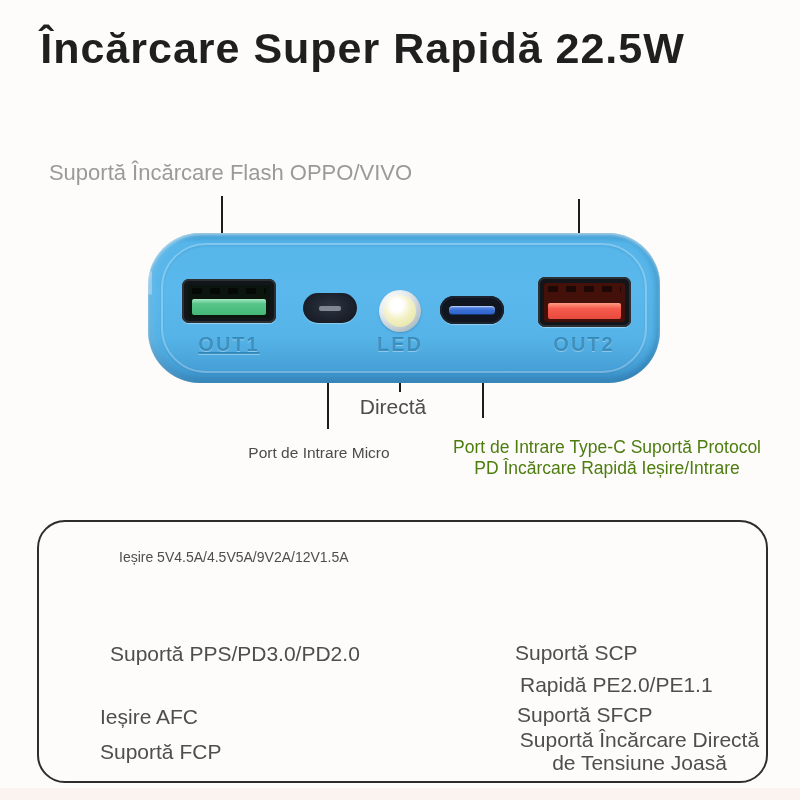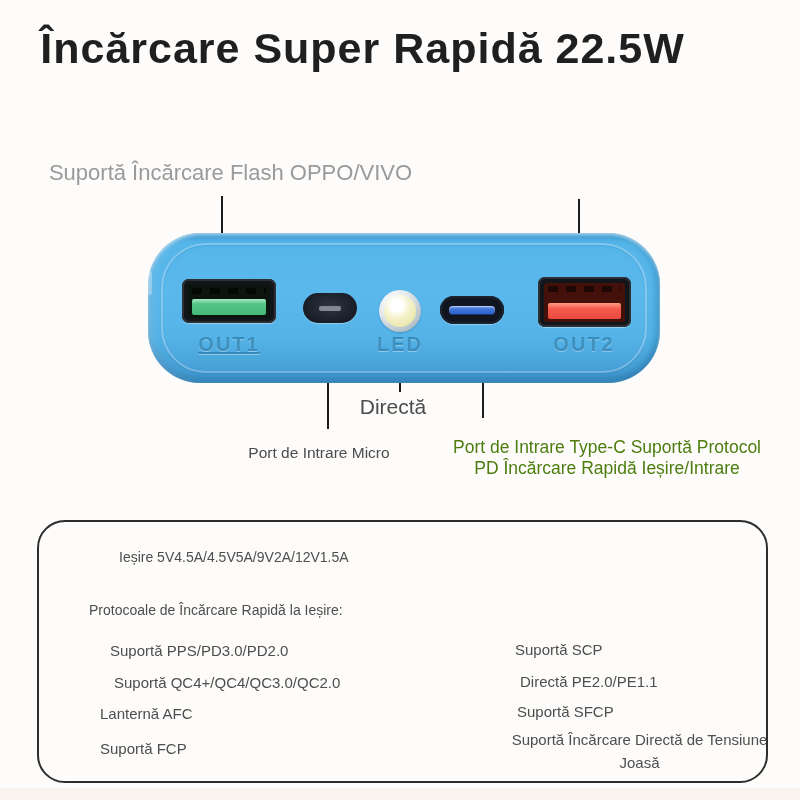--- a/index.html
+++ b/index.html
@@ -123,21 +123,21 @@
   .note-typec{left:446px;top:437px;width:322px;font-size:17.5px;line-height:21px;color:#4d7c0f;}
   
   .spec-box{
     position:absolute;left:37px;top:520px;width:731px;height:263px;
     border:2px solid #2d2d2d;border-radius:28px;
     box-sizing:border-box;
   }
   .spec{position:absolute;color:#4e4e4e;white-space:nowrap;}
   .spec-output{left:80px;top:27px;font-size:14px;}
   .spec-heading{left:50px;top:80px;font-size:14px;}
-  .sl{font-size:15px;}
+  .sl{font-size:21px;}
   .sl-1{left:71px;top:120px;}
   .sl-2{left:75px;top:152px;}
   .sl-3{left:61px;top:183px;}
   .sl-4{left:61px;top:218px;}
   .sr-1{left:476px;top:119px;}
   .sr-2{left:481px;top:151px;}
   .sr-3{left:478px;top:181px;}
   .sr-4{left:468px;top:206px;width:265px;text-align:center;line-height:23px;white-space:normal;}
   
   .bottom-strip{
@@ -197,28 +197,26 @@
 
   <div class="note note-flashlight">Directă</div>
   <div class="note note-micro">Port de Intrare Micro</div>
   <div class="note note-typec">
     <div>Port de Intrare Type-C Suportă Protocol</div>
     <div>PD Încărcare Rapidă Ieșire/Intrare</div>
   </div>
 
   <div class="spec-box">
     <div class="spec spec-output">Ieșire 5V4.5A/4.5V5A/9V2A/12V1.5A</div>
-    <div class="spec spec-heading">Protocoale de Încărcare Rapidă la Ieșire:</div>
 
     <div class="spec sl sl-1">Suportă PPS/PD3.0/PD2.0</div>
-    <div class="spec sl sl-2">Suportă QC4+/QC4/QC3.0/QC2.0</div>
-    <div class="spec sl sl-3">Lanternă AFC</div>
+    <div class="spec sl sl-3">Ieșire AFC</div>
     <div class="spec sl sl-4">Suportă FCP</div>
 
     <div class="spec sl sr-1">Suportă SCP</div>
-    <div class="spec sl sr-2">Directă PE2.0/PE1.1</div>
+    <div class="spec sl sr-2">Rapidă PE2.0/PE1.1</div>
     <div class="spec sl sr-3">Suportă SFCP</div>
     <div class="spec sl sr-4">Suportă Încărcare Directă de Tensiune Joasă</div>
   </div>
 
   <div class="bottom-strip"></div>
 
 </div>
 
 </body></html>

